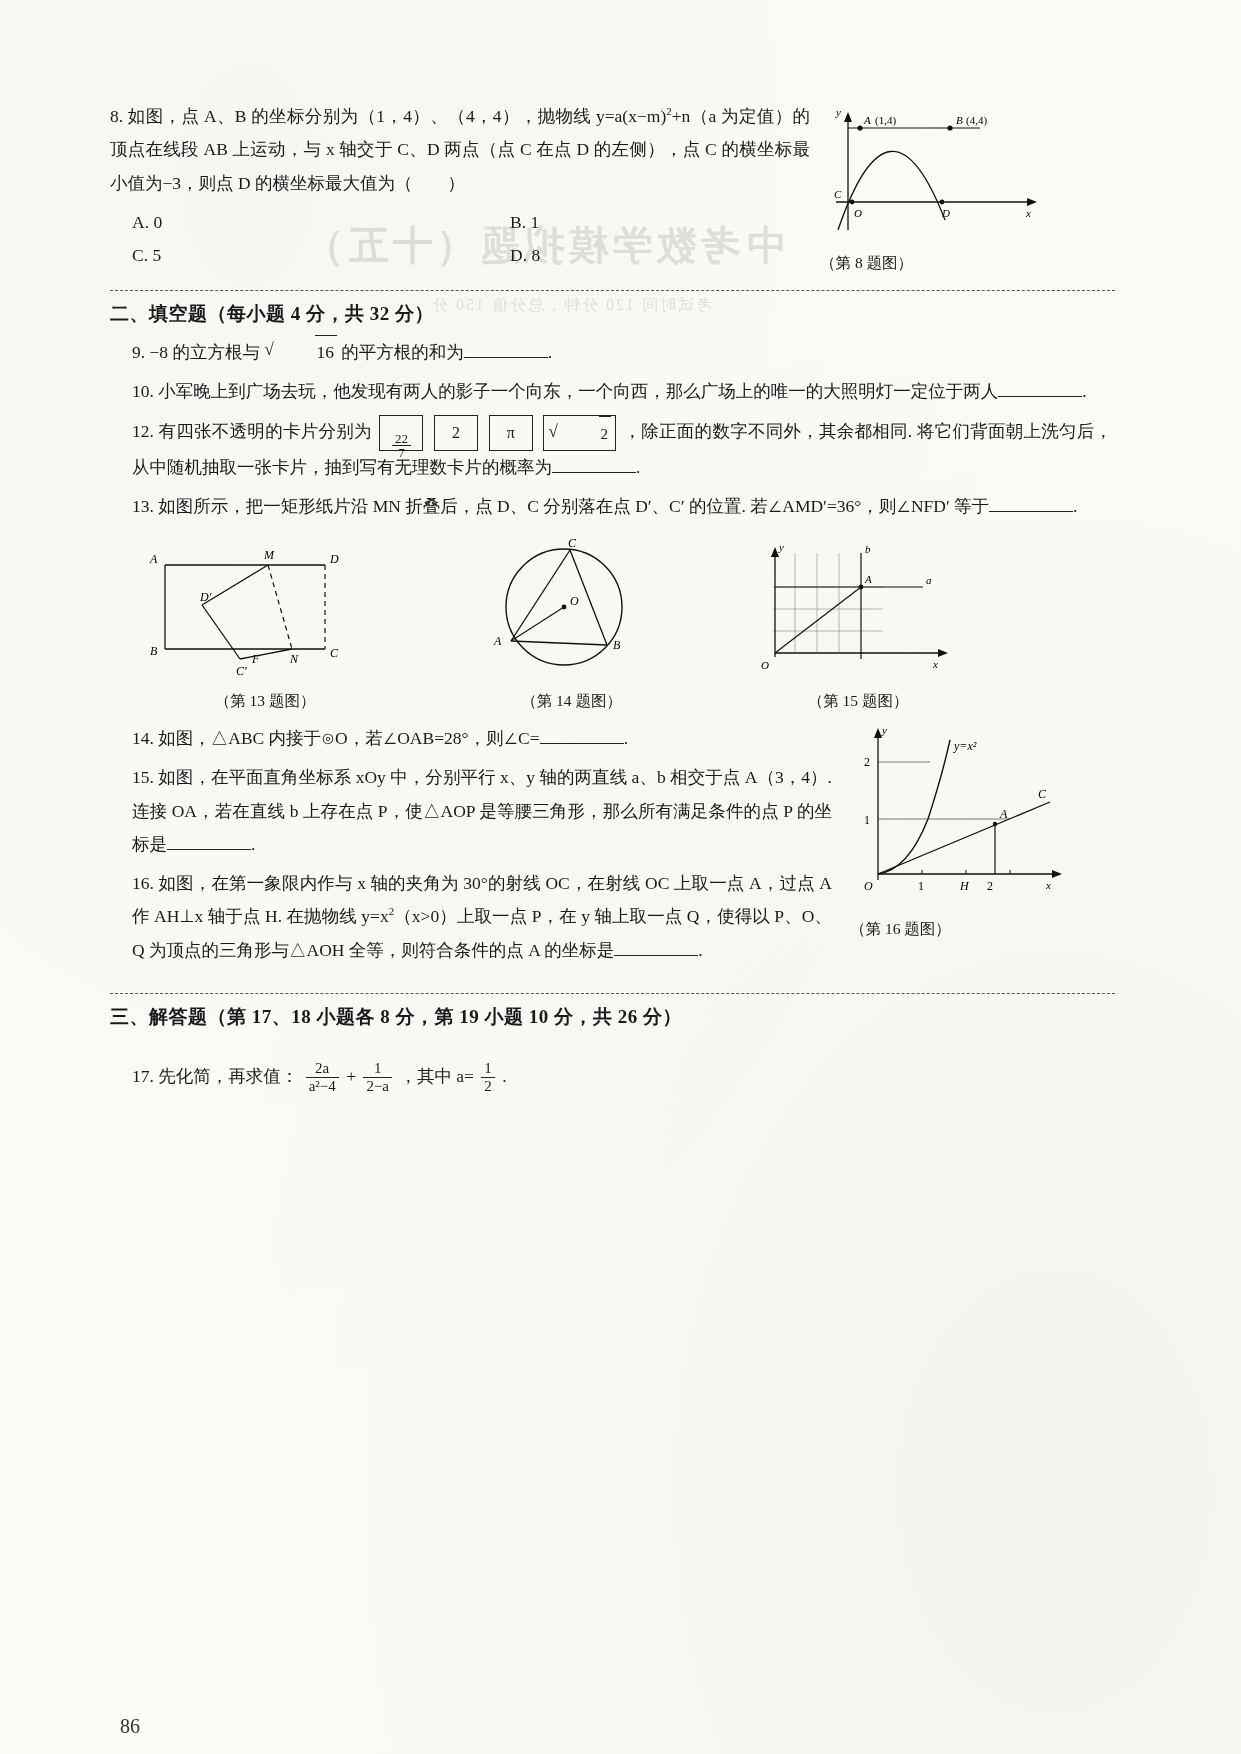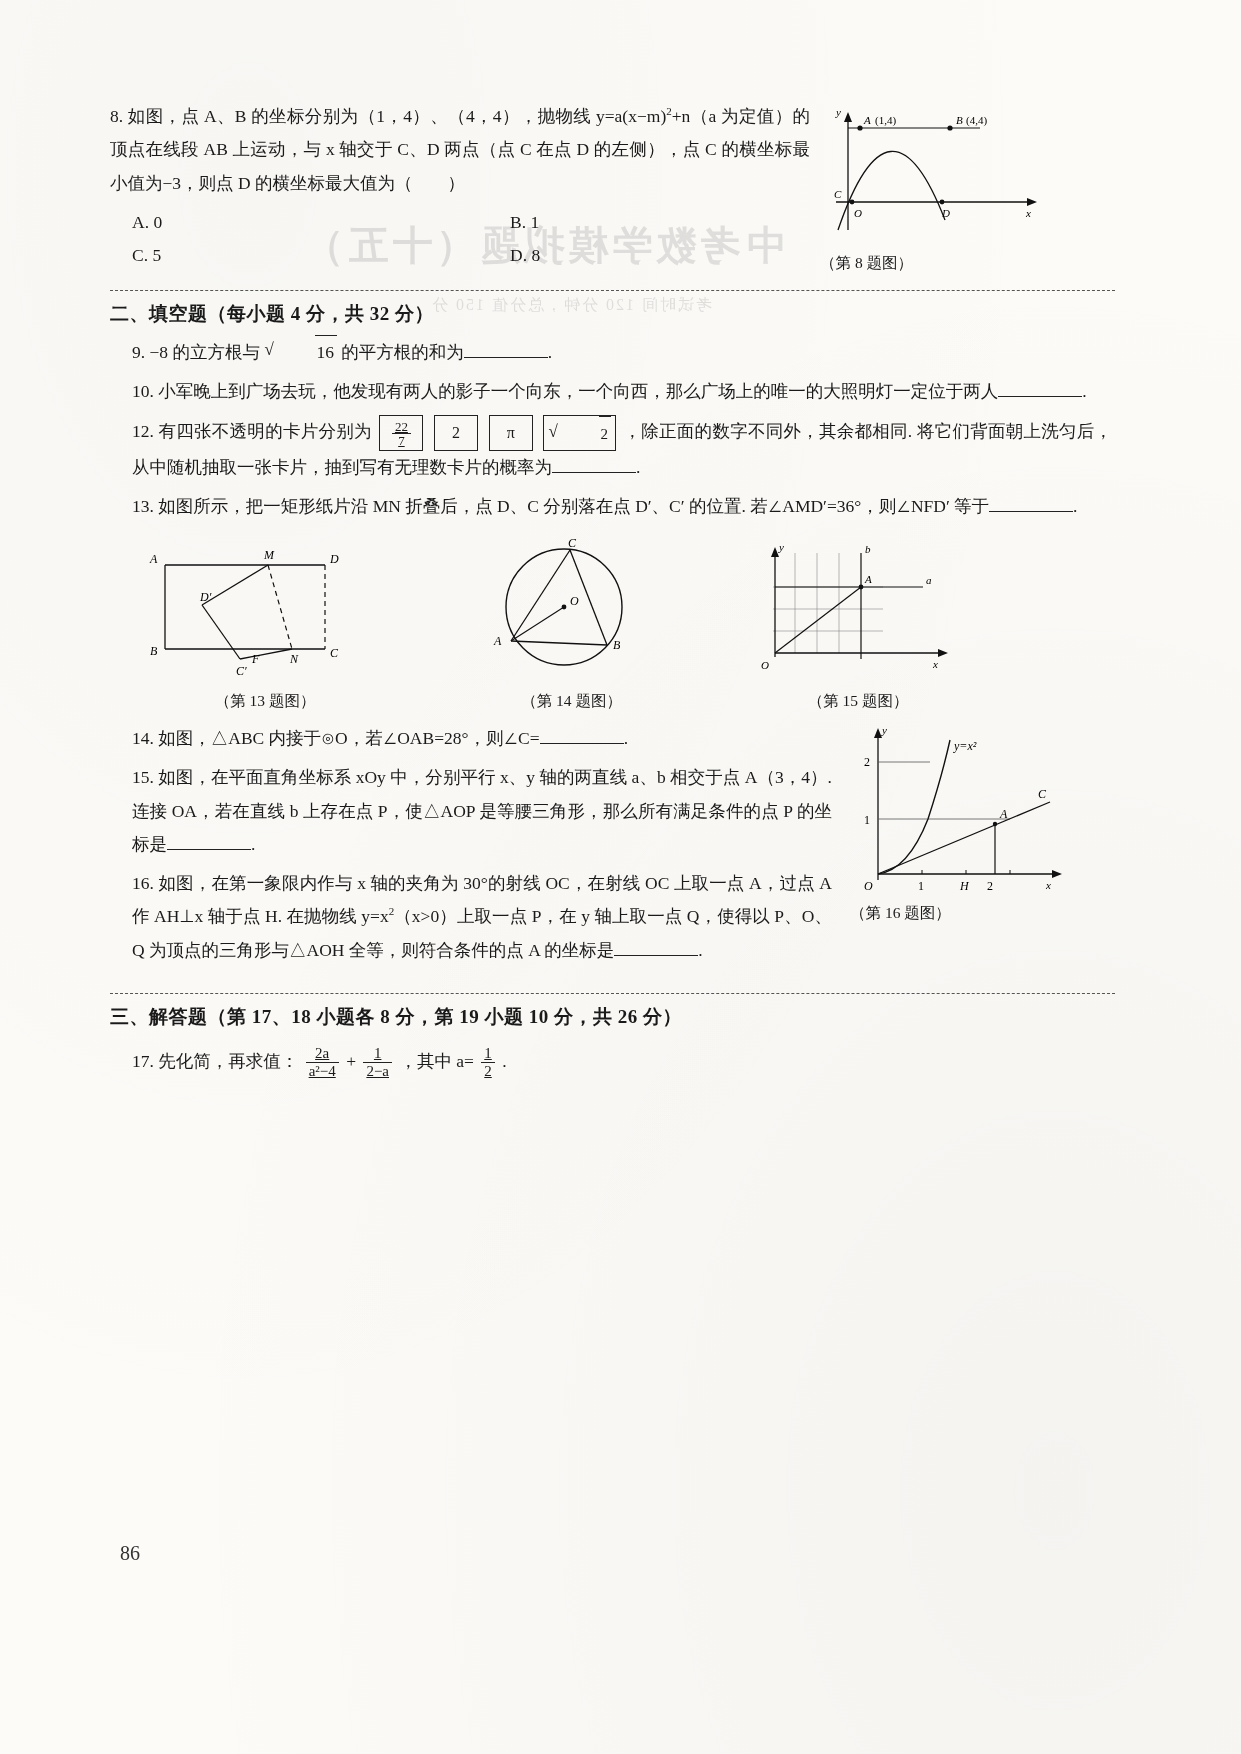--- a/index.html
+++ b/index.html
@@ -38,21 +38,21 @@
   }
   .dashed{
     border-top:1px dashed #555;
     margin:10px 0 6px 0;height:0;
   }
   .blank{ display:inline-block;border-bottom:1px solid #222;min-width:84px;height:15px;}
   .blank.lg{min-width:110px;}
   sup{font-size:11px;vertical-align:super;}
 
   
-  .frac{display:inline-block;vertical-align:middle;text-align:center;font-size:15px;line-height:1.15;margin:1px 3px;text-decoration:underline;}
+  .frac{display:inline-block;vertical-align:middle;text-align:center;font-size:15px;line-height:1.15;margin:16px 3px;}
   .frac .num{display:block;border-bottom:1px solid #222;padding:0 3px;}
   .frac .den{display:block;padding:0 3px;}
 
   
   .sqrt{display:inline-block;position:relative;padding-left:11px;}
   .sqrt::before{content:"\221A";position:absolute;left:0;top:-1px;font-size:17px;}
   .sqrt > span{border-top:1px solid #222;padding:0 3px 0 1px;display:inline-block;margin-left:40px;}
 
   
   .opts{display:flex;margin-left:22px;justify-content:space-between;}
@@ -70,21 +70,21 @@
   .fig-row{display:flex;justify-content:flex-start;gap:34px;margin:6px 0 4px 30px;}
   .fig{position:relative;}
   .figcap{text-align:center;font-size:15.5px;margin-top:4px;}
 
   .float-right{
     position:absolute;
   }
   .caption{font-size:15.5px;}
   svg{display:block;}
   .pgnum{
-    position:absolute;left:120px;top:1542px;font-size:20px;color:#333;
+    position:absolute;left:120px;top:1715px;font-size:20px;color:#333;
     font-family:"Liberation Serif",serif;
   }
   
   .ghost{
     position:absolute;opacity:0.13;color:#333;
     transform:scaleX(-1);
     font-family:"Liberation Serif",serif;
     pointer-events:none;user-select:none;
   }
 </style>
@@ -295,21 +295,21 @@
           <text x="14" y="176" font-size="12" font-style="italic" font-family="Liberation Serif, serif">O</text>
           <text x="14" y="52" font-size="12" font-family="Liberation Serif, serif">2</text>
           <text x="14" y="110" font-size="12" font-family="Liberation Serif, serif">1</text>
           <text x="68" y="176" font-size="12" font-family="Liberation Serif, serif">1</text>
           <text x="110" y="176" font-size="12" font-style="italic" font-family="Liberation Serif, serif">H</text>
           <text x="137" y="176" font-size="12" font-family="Liberation Serif, serif">2</text>
           <text x="150" y="104" font-size="12" font-style="italic" font-family="Liberation Serif, serif">A</text>
           <text x="188" y="84" font-size="12" font-style="italic" font-family="Liberation Serif, serif">C</text>
           <text x="104" y="36" font-size="12" font-family="Liberation Serif, serif" font-style="italic">y=x²</text>
         </svg>
-        <div class="caption" style="margin-top:4px;">（第 16 题图）</div>
+        <div class="caption" style="margin-top:20px;">（第 16 题图）</div>
       </div>
     </div>
 
     <div class="dashed" style="margin-top:26px;"></div>
 
     <div class="sec-title">三、解答题（第 17、18 小题各 8 分，第 19 小题 10 分，共 26 分）</div>
 
     <p class="indent" style="margin-top:14px;">
       <span>17. 先化简，再求值：</span>
       <span class="frac">

